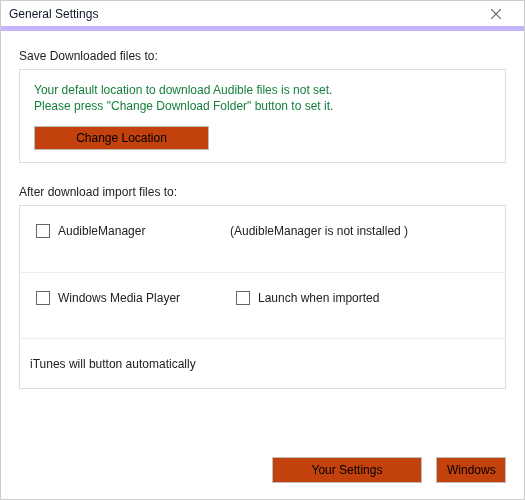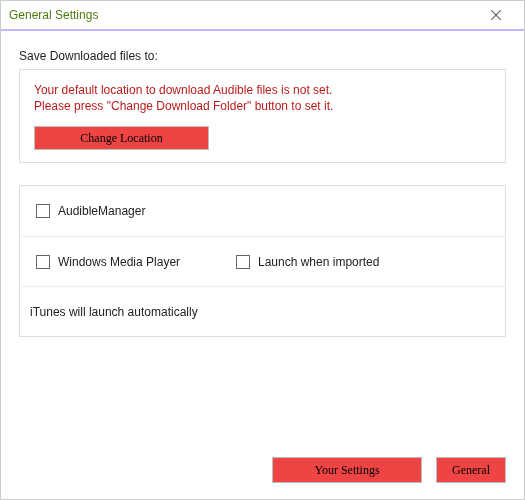--- a/index.html
+++ b/index.html
@@ -17,23 +17,23 @@
       height: 500px;
       display: flex;
       flex-direction: column;
       background: #fff;
     }
     .titlebar {
       height: 30px;
       display: flex;
       align-items: center;
       padding: 0 8px;
-      color: #4d7c0f;
+      color: #0f172a;
       font-size: 12px;
-      border-bottom: 2px solid #c4b5fd;
+      border-bottom: 5px solid #c4b5fd;
     }
     .titlebar .title { flex: 1; }
     .close-btn {
       width: 40px;
       height: 28px;
       display: flex;
       align-items: center;
       justify-content: center;
       color: #666;
       font-size: 14px;
@@ -52,48 +52,49 @@
       margin-bottom: 6px;
     }
     .panel {
       border: 1px solid #ddd;
       background: #fff;
       padding: 12px 14px;
       margin-bottom: 22px;
     }
     .panel p {
       font-size: 12px;
-      color: #b91c1c;
+      color: #15803d;
       line-height: 1.35;
     }
     .btn {
-      background: #ef4444;
+      background: #c2410c;
       border: 1px solid #bdbdbd;
       font-size: 12px;
       padding: 4px 10px;
       cursor: pointer;
-      font-family: Liberation Serif, serif;
+      font-family: Liberation Sans, sans-serif;
     }
     .change-loc {
       margin-top: 12px;
       width: 175px;
       height: 24px;
     }
     .import-panel {
       border: 1px solid #ddd;
       background: #fff;
     }
     .import-row {
       display: flex;
       align-items: center;
       height: 50px;
       padding: 0 10px;
     }
     .import-row + .import-row {
       border-top: 1px solid #eee;
+      margin-top: 16px;
     }
     .chk-group {
       display: flex;
       align-items: center;
       gap: 8px;
       width: 200px;
       flex-shrink: 0;
       padding-left: 6px;
     }
     .chk-group.secondary { width: auto; }
@@ -150,47 +151,49 @@
 
   <div class="content">
 
     <div class="section-label">Save Downloaded files to:</div>
     <div class="panel">
       <p>Your default location to download Audible files is not set.</p>
       <p>Please press "Change Download Folder" button to set it.</p>
       <button class="btn change-loc">Change Location</button>
     </div>
 
+    <div class="section-label">After download import files to:</div>
     <div class="import-panel">
 
       <div class="import-row">
         <div class="chk-group">
           <span class="chk"></span>
           <span class="row-text">AudibleManager</span>
         </div>
+        <span class="row-text">(AudibleManager is not installed )</span>
       </div>
 
       <div class="import-row">
         <div class="chk-group">
           <span class="chk"></span>
           <span class="row-text">Windows Media Player</span>
         </div>
         <div class="chk-group secondary">
           <span class="chk"></span>
           <span class="row-text">Launch when imported</span>
         </div>
       </div>
 
       <div class="import-row">
-        <span class="row-text">iTunes will launch automatically</span>
+        <span class="row-text">iTunes will button automatically</span>
       </div>
 
     </div>
 
     <div class="spacer"></div>
   </div>
 
   <div class="footer">
     <button class="btn save">Your Settings</button>
-    <button class="btn cancel">General</button>
+    <button class="btn cancel">Windows</button>
   </div>
 
 </div>
 
 </body></html>

